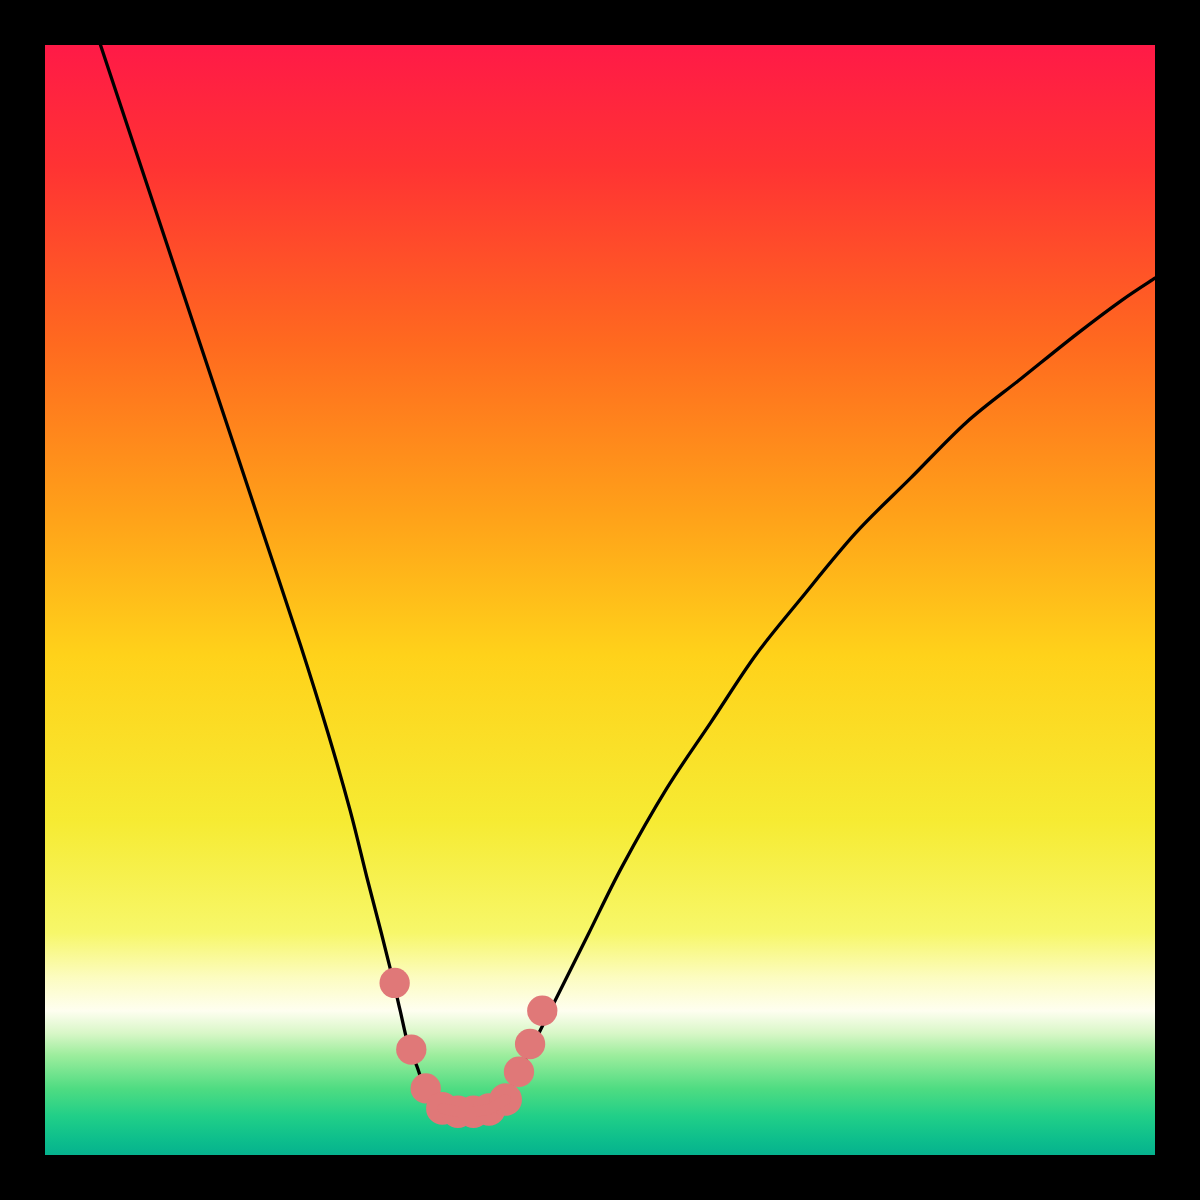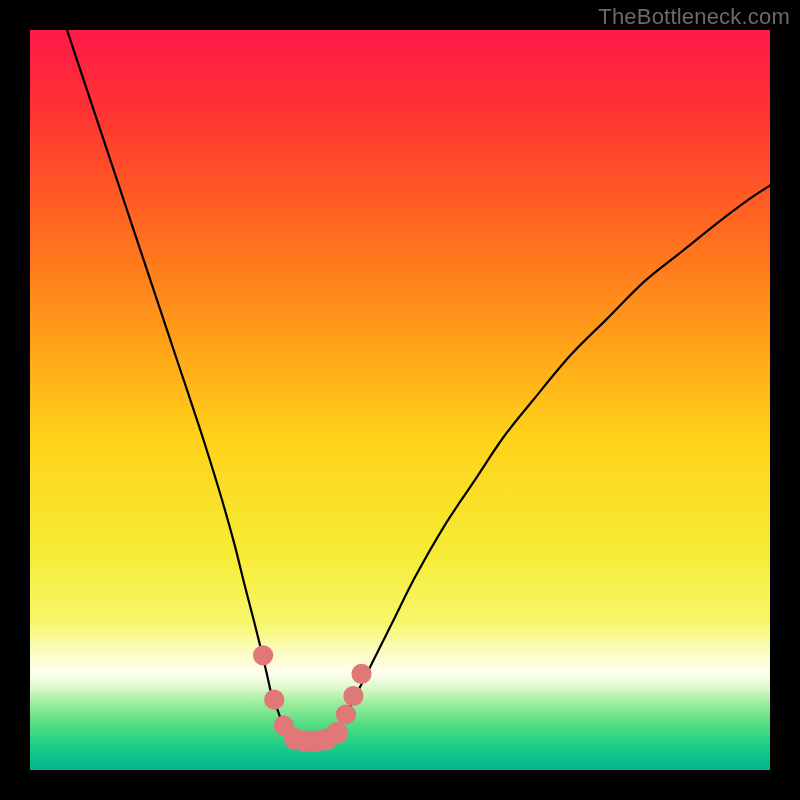--- a/index.html
+++ b/index.html
@@ -78,14 +78,13 @@
           <circle cx="296" cy="709.66" r="10.878" fill="#e07878" stroke="#cc5c5c" stroke-width="0"></circle>
           <circle cx="307.09999999999997" cy="703" r="10.878" fill="#e07878" stroke="#cc5c5c" stroke-width="0"></circle>
           <circle cx="315.98" cy="684.5" r="10.101" fill="#e07878" stroke="#cc5c5c" stroke-width="0"></circle>
           <circle cx="323.38000000000005" cy="666" r="10.101" fill="#e07878" stroke="#cc5c5c" stroke-width="0"></circle>
           <circle cx="331.52" cy="643.8" r="10.101" fill="#e07878" stroke="#cc5c5c" stroke-width="0"></circle>
         </g>
       <path id="flat-line" fill="none" stroke-width="7" stroke-linecap="round" d="M 264.92,708.92 L 275.28000000000003,711.14 L 285.64,711.14 L 296,709.66 L 307.09999999999997,703" stroke="#e07878"></path>
     </svg>
   </div>
 
-  <div class="watermark">TheBottleneck.com</div>
 </div>
 
 </body></html>

